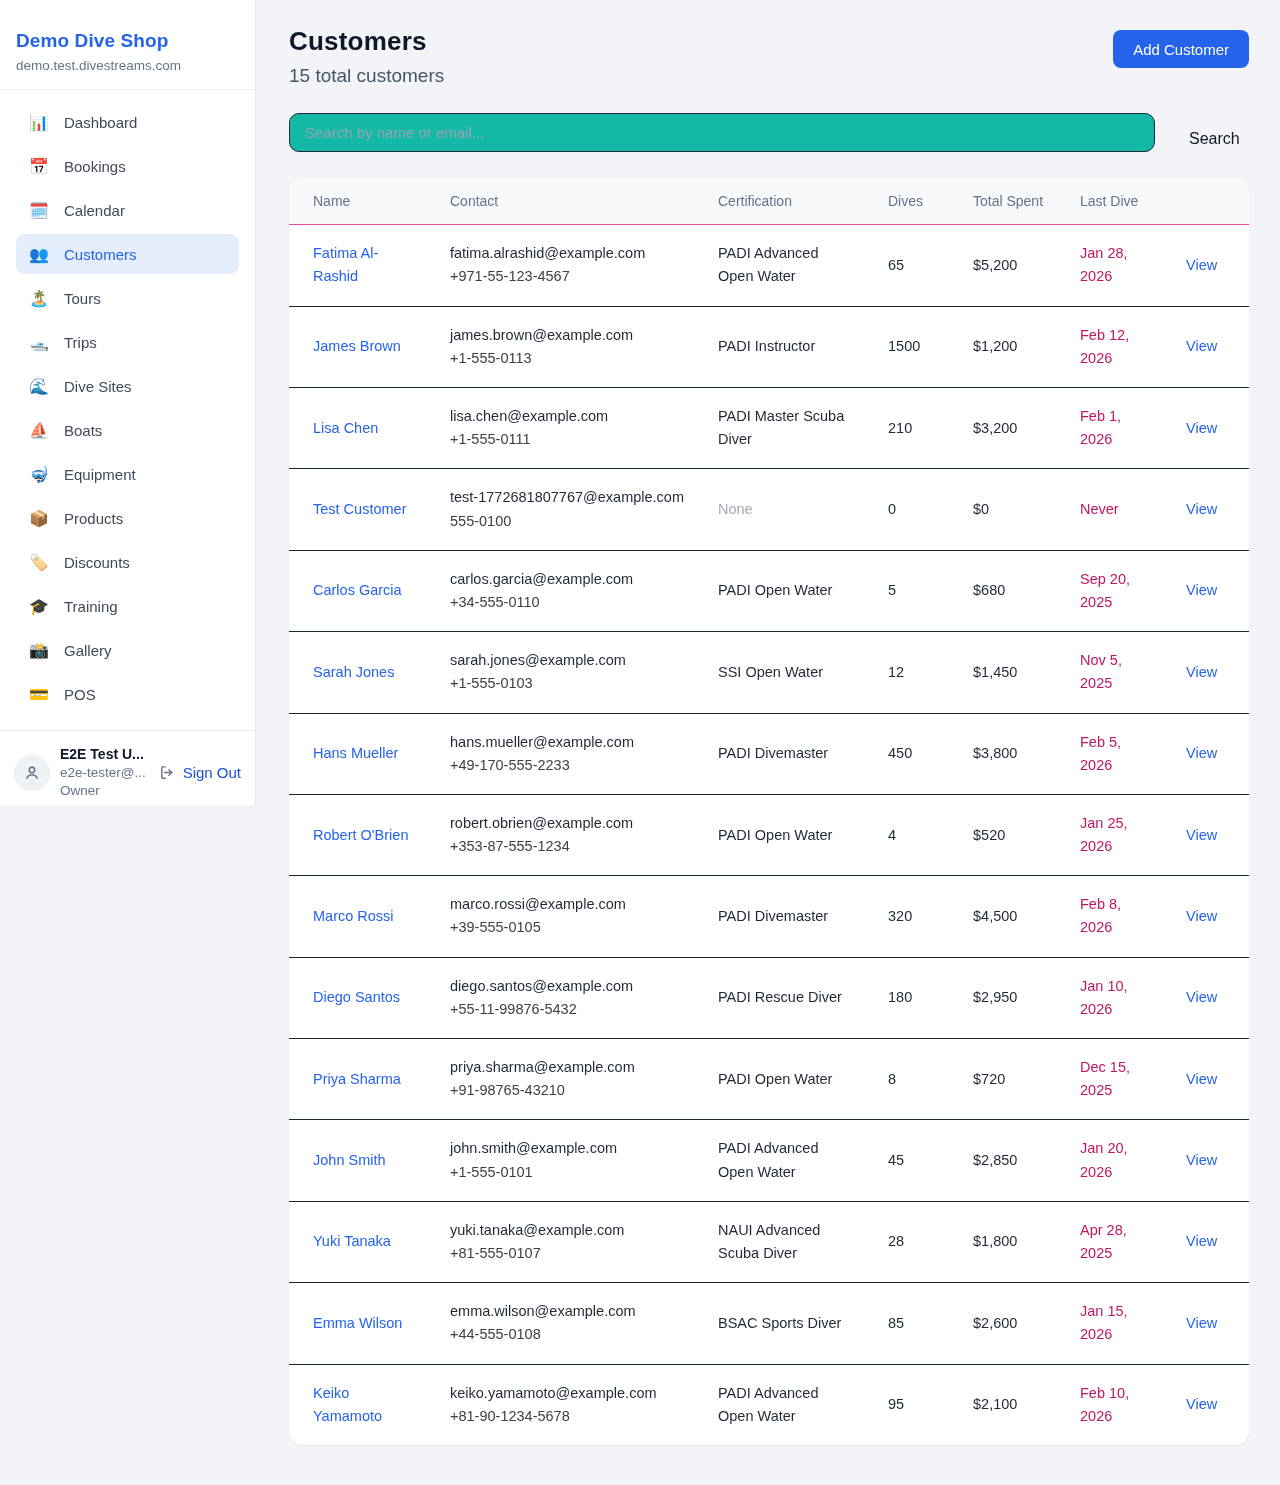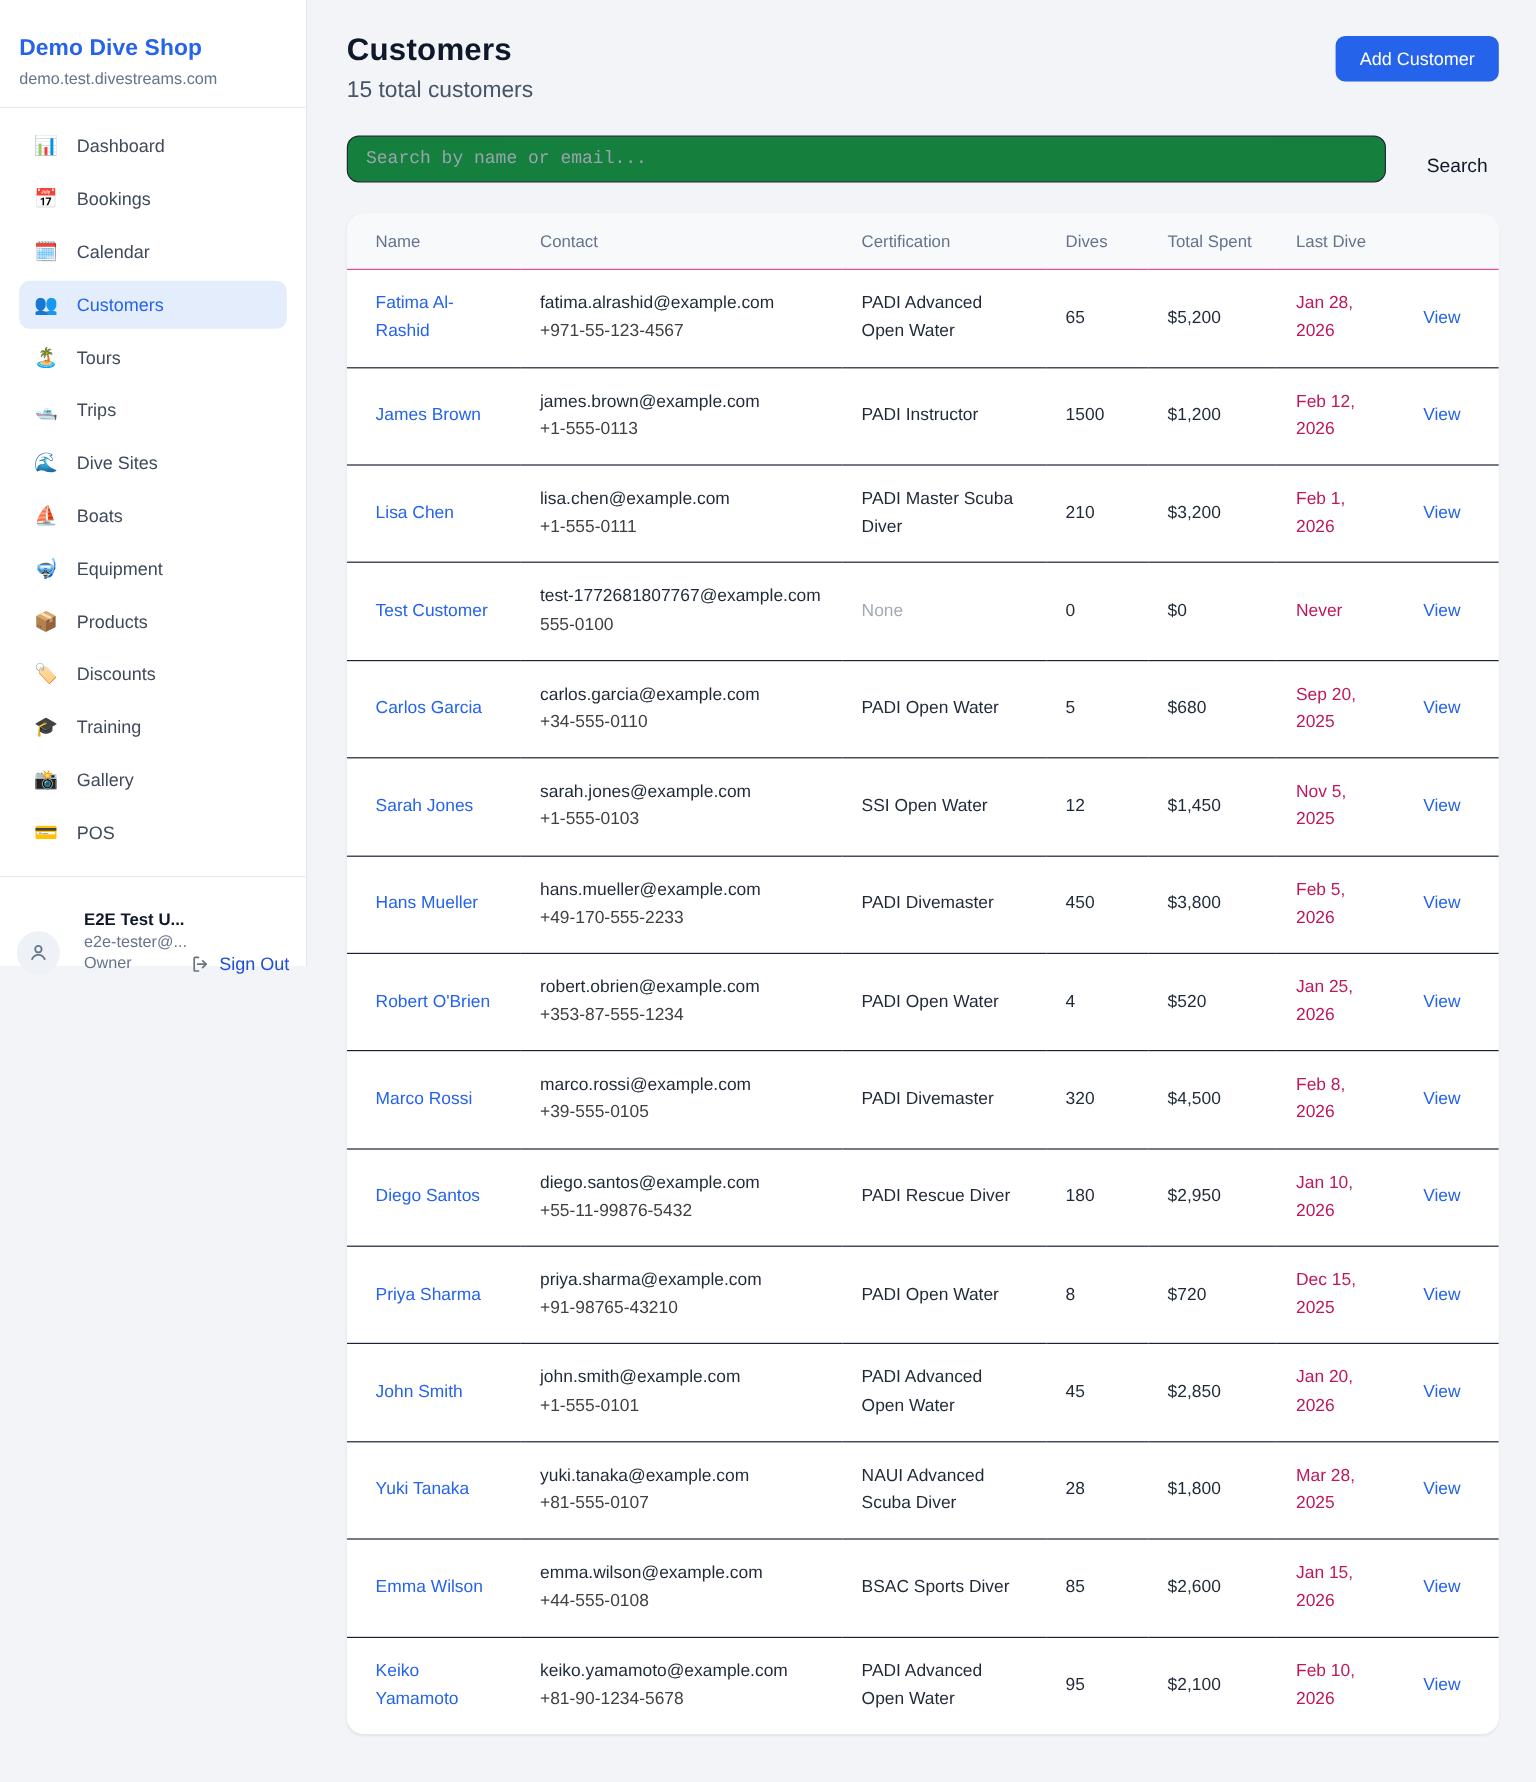--- a/index.html
+++ b/index.html
@@ -25,21 +25,21 @@
   .nav-item {
     display:flex; align-items:center; gap:14px;
     height:40px; margin-bottom:4px; padding:0 12px;
     border-radius:9px; cursor:pointer;
     color:#3f4a5a; font-size:15px;
   }
   .nav-item .icon { width:22px; font-size:16px; text-align:center; flex:0 0 22px; }
   .nav-item.active { background:#e4edfb; color:#2563eb; font-weight:500; }
   .sidebar-user {
     border-top:1px solid #e9edf2;
-    padding:26px 14px; display:flex; align-items:flex-end; gap:20px;
+    padding:14px 14px; display:flex; align-items:center; gap:10px;
   }
   .avatar {
     width:36px; height:36px; border-radius:50%;
     background:#eef1f5; display:flex; align-items:center; justify-content:center;
     flex:0 0 36px;
   }
   .user-meta { flex:1; min-width:0; line-height:1.35; }
   .user-name { font-weight:700; color:#0f172a; font-size:14px; white-space:nowrap; }
   .user-email, .user-role { color:#64748b; font-size:13.5px; white-space:nowrap; }
   .signout {
@@ -53,22 +53,22 @@
   .page-subtitle { font-size:19px; color:#475569; margin-top:8px; }
   .btn-primary {
     background:#2563eb; color:#ffffff; border:none; border-radius:8px;
     height:38px; padding:0 20px; font-size:15px; font-weight:500;
     font-family:inherit; cursor:pointer; margin-top:4px;
   }
   .search-row { display:flex; align-items:center; margin-top:26px; }
   .search-input {
     flex:0 0 866px; height:39px;
     border:1px solid #1f2937; border-radius:10px;
-    padding:0 15px; font-size:15px; font-family:Liberation Mono, monospace;
-    background:#15803d; color:#0f172a; outline:none;
+    padding:0 15px; font-size:15px; font-family:Liberation Sans, sans-serif;
+    background:#14b8a6; color:#0f172a; outline:none;
   }
   .search-input::placeholder { color:#9aa3af; }
   .search-btn {
     background:none; border:none; font-family:inherit;
     font-size:16px; color:#111827; margin-left:34px; cursor:pointer;margin-top:12px;
   }
   
   .card {
     margin-top:26px; background:#ffffff; border-radius:14px;
     overflow:hidden; box-shadow:0 1px 2px rgba(16,24,40,.06);
@@ -388,21 +388,21 @@
 
   <tr>
     <td><span class="cell-name">Yuki Tanaka</span></td>
     <td>
       <div class="cell-email">yuki.tanaka@example.com</div>
       <div class="cell-phone">+81-555-0107</div>
     </td>
     <td><span class="cell-cert">NAUI Advanced Scuba Diver</span></td>
     <td><span>28</span></td>
     <td><span>$1,800</span></td>
-    <td><span class="cell-last">Mar 28, 2025</span></td>
+    <td><span class="cell-last">Apr 28, 2025</span></td>
     <td><span class="view-link">View</span></td>
   </tr>
 
   <tr>
     <td><span class="cell-name">Emma Wilson</span></td>
     <td>
       <div class="cell-email">emma.wilson@example.com</div>
       <div class="cell-phone">+44-555-0108</div>
     </td>
     <td><span class="cell-cert">BSAC Sports Diver</span></td>

